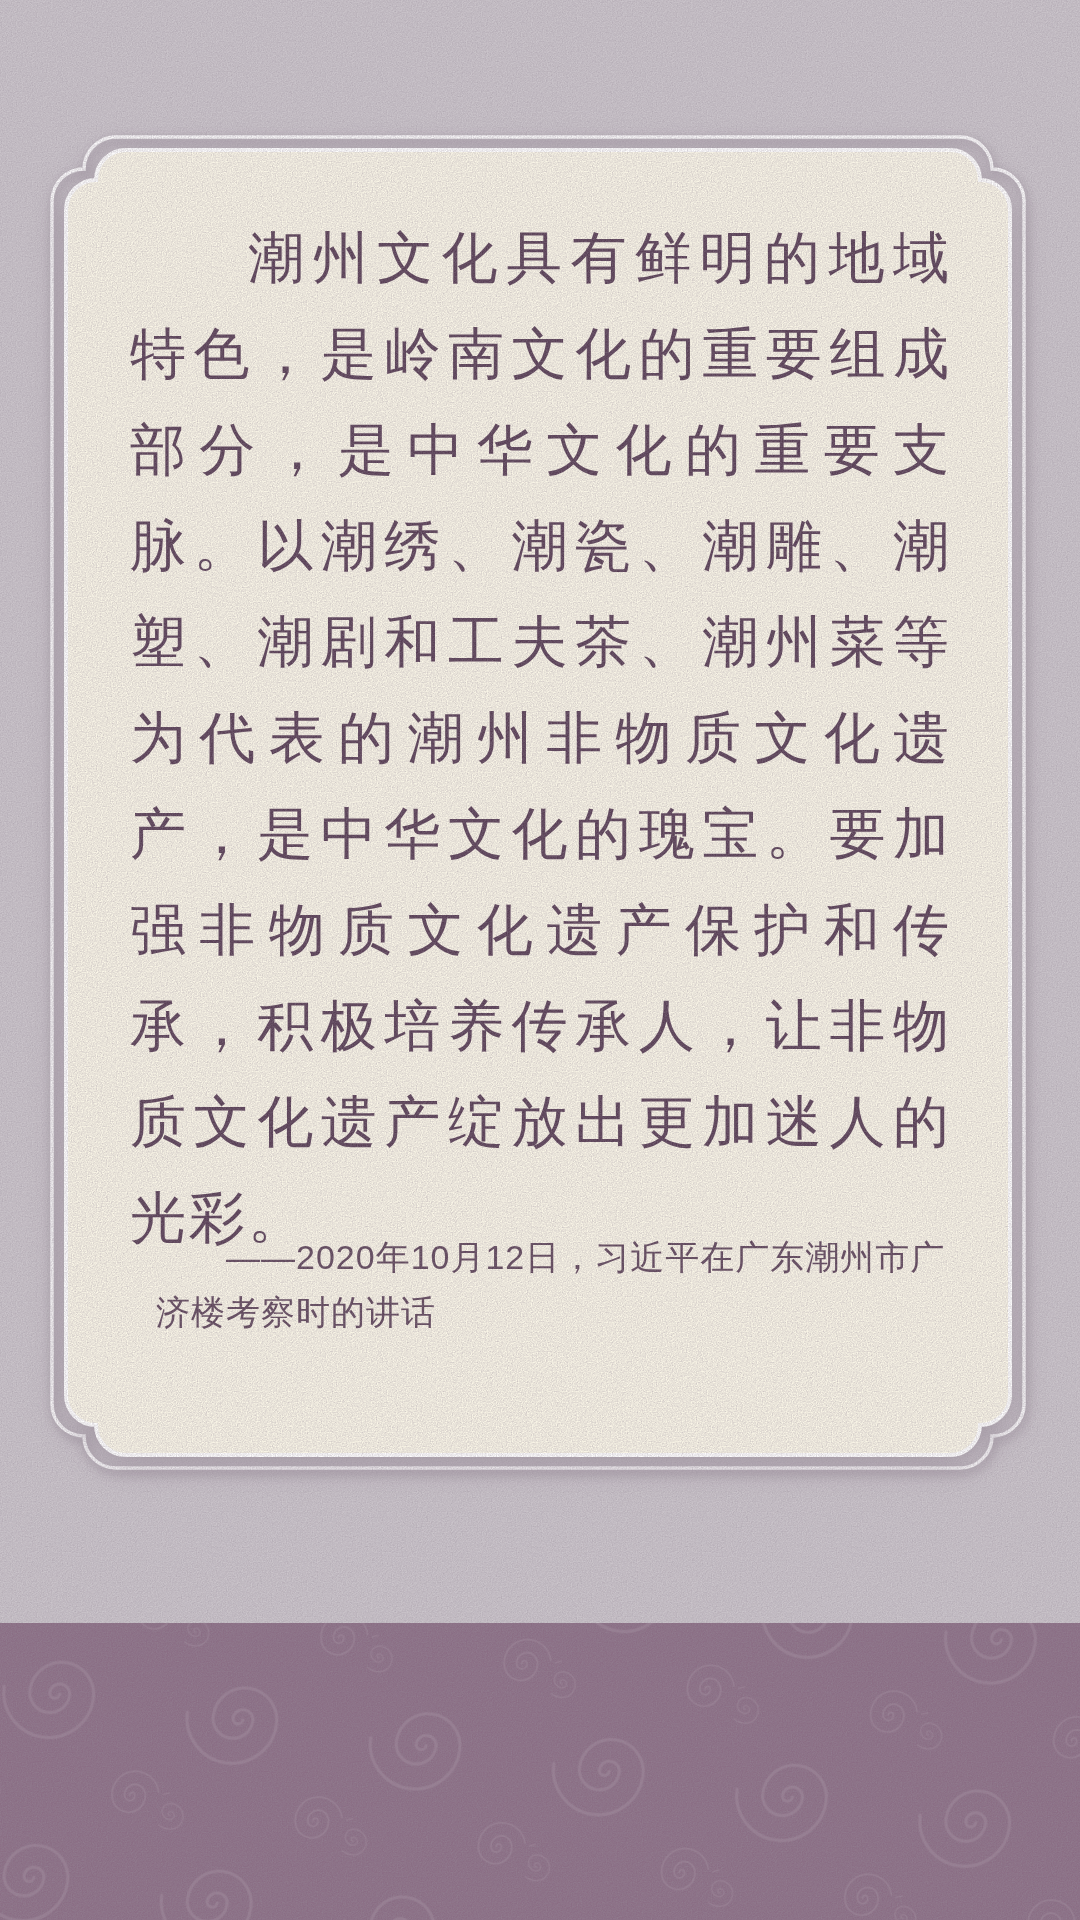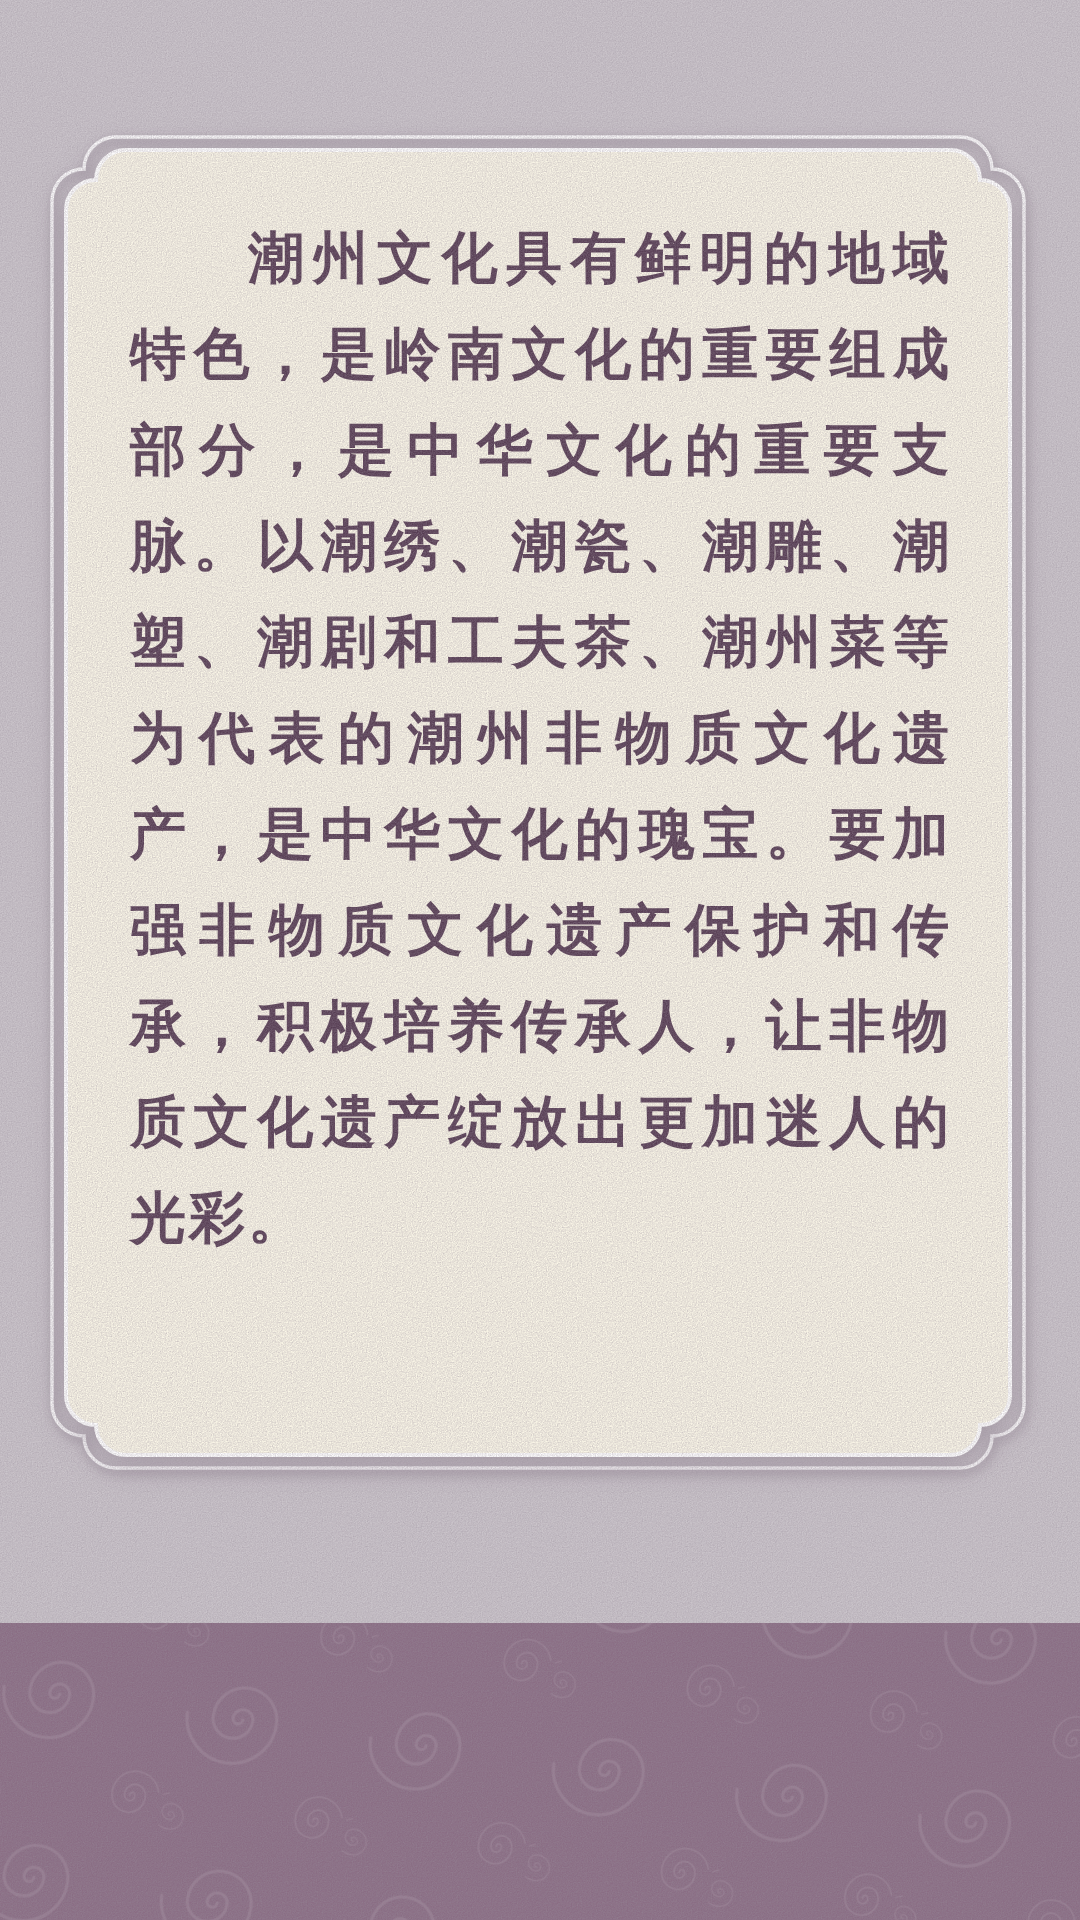--- a/index.html
+++ b/index.html
@@ -6,21 +6,21 @@
   .poster{position:relative;width:1080px;height:1920px;overflow:hidden;
           background:#cac4ca;font-family:"Liberation Sans",sans-serif;}
   
   .frame{position:absolute;left:0;top:0;width:1080px;height:1920px;}
   .frame .outer-line{fill:none;stroke:#ffffff;stroke-width:3.5;
           filter:drop-shadow(2px 4px 5px rgba(100,80,100,.45));}
   .frame .card-shape{fill:#faf6e7;stroke:#ffffff;stroke-width:4;
           filter:drop-shadow(0 7px 16px rgba(100,80,100,.40));}
   
   .quote{position:absolute;left:130px;top:210px;width:822px;
-         font-family:"Liberation Serif","DejaVu Serif",serif;font-weight:bold;
+         font-family:"Liberation Serif","DejaVu Serif",serif;font-weight:normal;
          font-size:56px;line-height:96px;letter-spacing:3px;color:#573d53;
          text-align:justify;text-justify:inter-character;text-indent:118px;}
   .attribution{position:absolute;left:156px;top:1230px;width:802px;
          font-size:34px;line-height:55px;letter-spacing:1px;color:#5e4559;
          font-weight:500;text-indent:70px;}
   
   .footer{position:absolute;left:0;top:1623px;width:1080px;height:297px;background:#8a6d84;}
   .footer .swirls{position:absolute;left:0;top:0;width:1080px;height:297px;}
   
   .grain{position:absolute;left:0;top:0;width:1080px;height:1920px;pointer-events:none;}
@@ -35,20 +35,21 @@
          L 1024 1404 A 32 32 0 0 1 992 1436 A 32 32 0 0 1 960 1468
          L 116 1468 A 32 32 0 0 1 84 1436 A 32 32 0 0 1 52 1404
          L 52 201 A 32 32 0 0 1 84 169 A 32 32 0 0 1 116 137 Z"></path>
     <path class="card-shape" d="M 126 150 L 950 150 A 30 30 0 0 1 980 180 A 30 30 0 0 1 1010 210
          L 1010 1395 A 30 30 0 0 1 980 1425 A 30 30 0 0 1 950 1455
          L 126 1455 A 30 30 0 0 1 96 1425 A 30 30 0 0 1 66 1395
          L 66 210 A 30 30 0 0 1 96 180 A 30 30 0 0 1 126 150 Z"></path>
   </svg>
 
   <div class="quote">潮州文化具有鲜明的地域特色，是岭南文化的重要组成部分，是中华文化的重要支脉。以潮绣、潮瓷、潮雕、潮塑、潮剧和工夫茶、潮州菜等为代表的潮州非物质文化遗产，是中华文化的瑰宝。要加强非物质文化遗产保护和传承，积极培养传承人，让非物质文化遗产绽放出更加迷人的光彩。</div>
+  <div class="attribution">——2020年10月12日，习近平在广东潮州市广济楼考察时的讲话</div>
 
   <div class="footer">
     <svg class="swirls" viewBox="0 0 1080 297" aria-hidden="true">
       <defs>
         <path id="spiral" d="M 5 0 A 5 5 0 0 1 -5 0 A 10 10 0 0 1 15 0 A 20 20 0 0 1 -25 0 A 32 32 0 0 1 39 0 A 45 45 0 0 1 -51 0"></path>
         <pattern id="sw" width="185" height="185" patternUnits="userSpaceOnUse" patternTransform="rotate(8)">
           <g fill="none" stroke="rgba(255,255,255,0.10)" stroke-width="3" stroke-linecap="round">
             <use href="#spiral" transform="translate(64,62)"></use>
             <use href="#spiral" transform="translate(155,152) scale(0.52) rotate(165)"></use>
             <use href="#spiral" transform="translate(10,165) scale(0.4) rotate(80)"></use>

